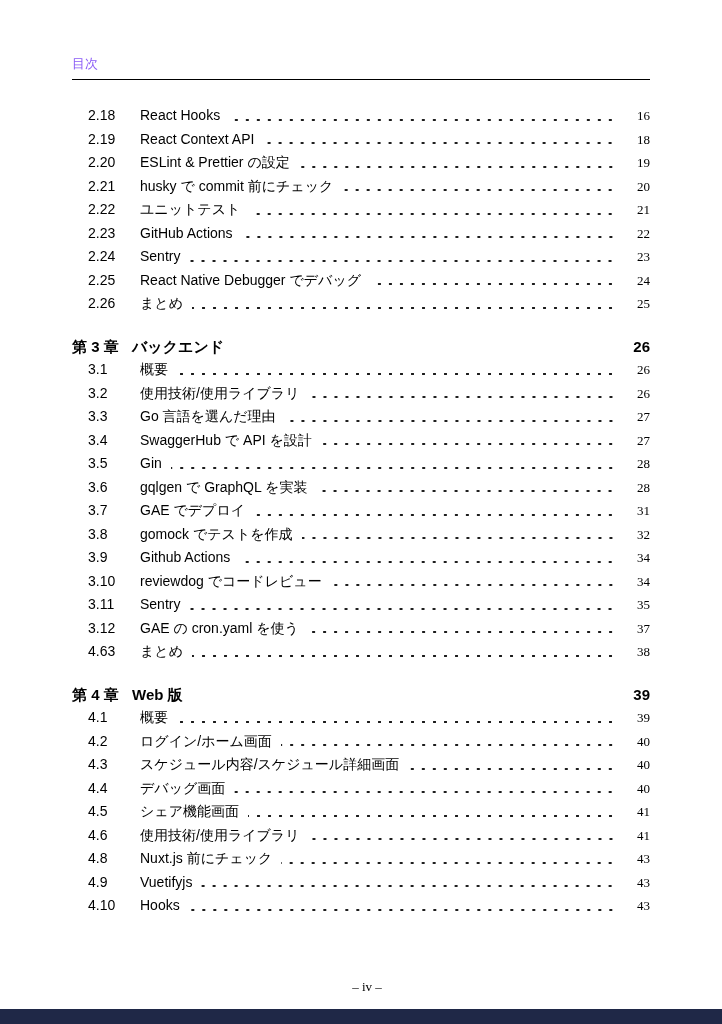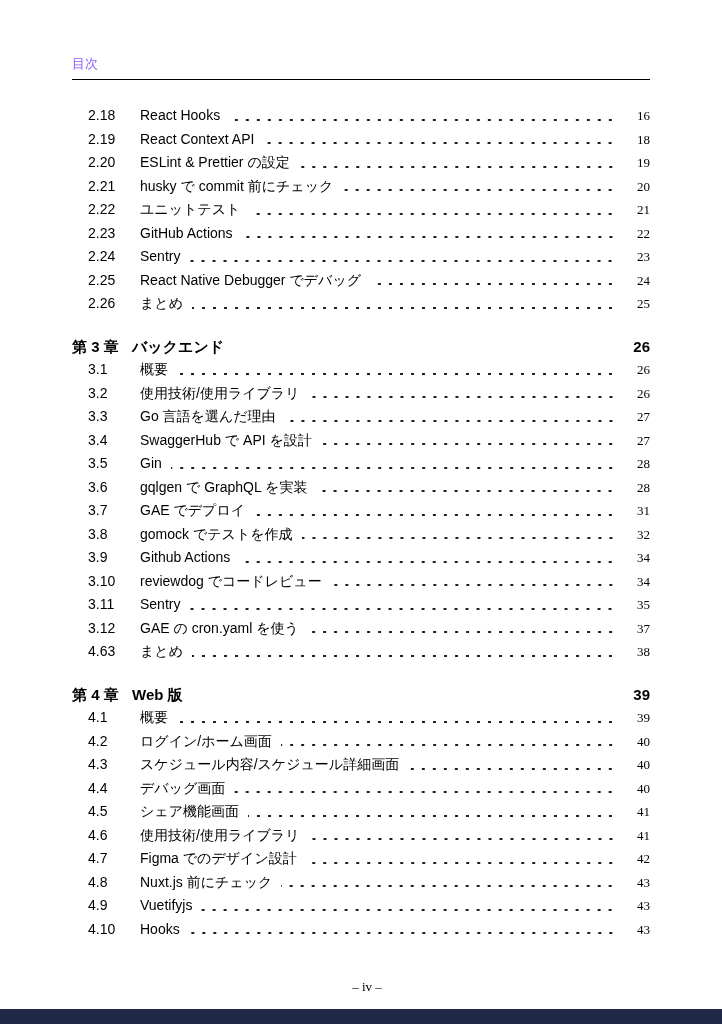--- a/index.html
+++ b/index.html
@@ -287,26 +287,20 @@
         <span class="leader dots"></span>
         <span class="pagenum">41</span>
       </div>
       <div class="toc-row item">
         <span class="num">4.6</span>
         <span class="title">使用技術/使用ライブラリ</span>
         <span class="leader dots"></span>
         <span class="pagenum">41</span>
       </div>
       <div class="toc-row item">
-        <span class="num">4.7</span>
-        <span class="title">Figma でのデザイン設計</span>
-        <span class="leader dots"></span>
-        <span class="pagenum">42</span>
-      </div>
-      <div class="toc-row item">
         <span class="num">4.8</span>
         <span class="title">Nuxt.js 前にチェック</span>
         <span class="leader dots"></span>
         <span class="pagenum">43</span>
       </div>
       <div class="toc-row item">
         <span class="num">4.9</span>
         <span class="title">Vuetifyjs</span>
         <span class="leader dots"></span>
         <span class="pagenum">43</span>

